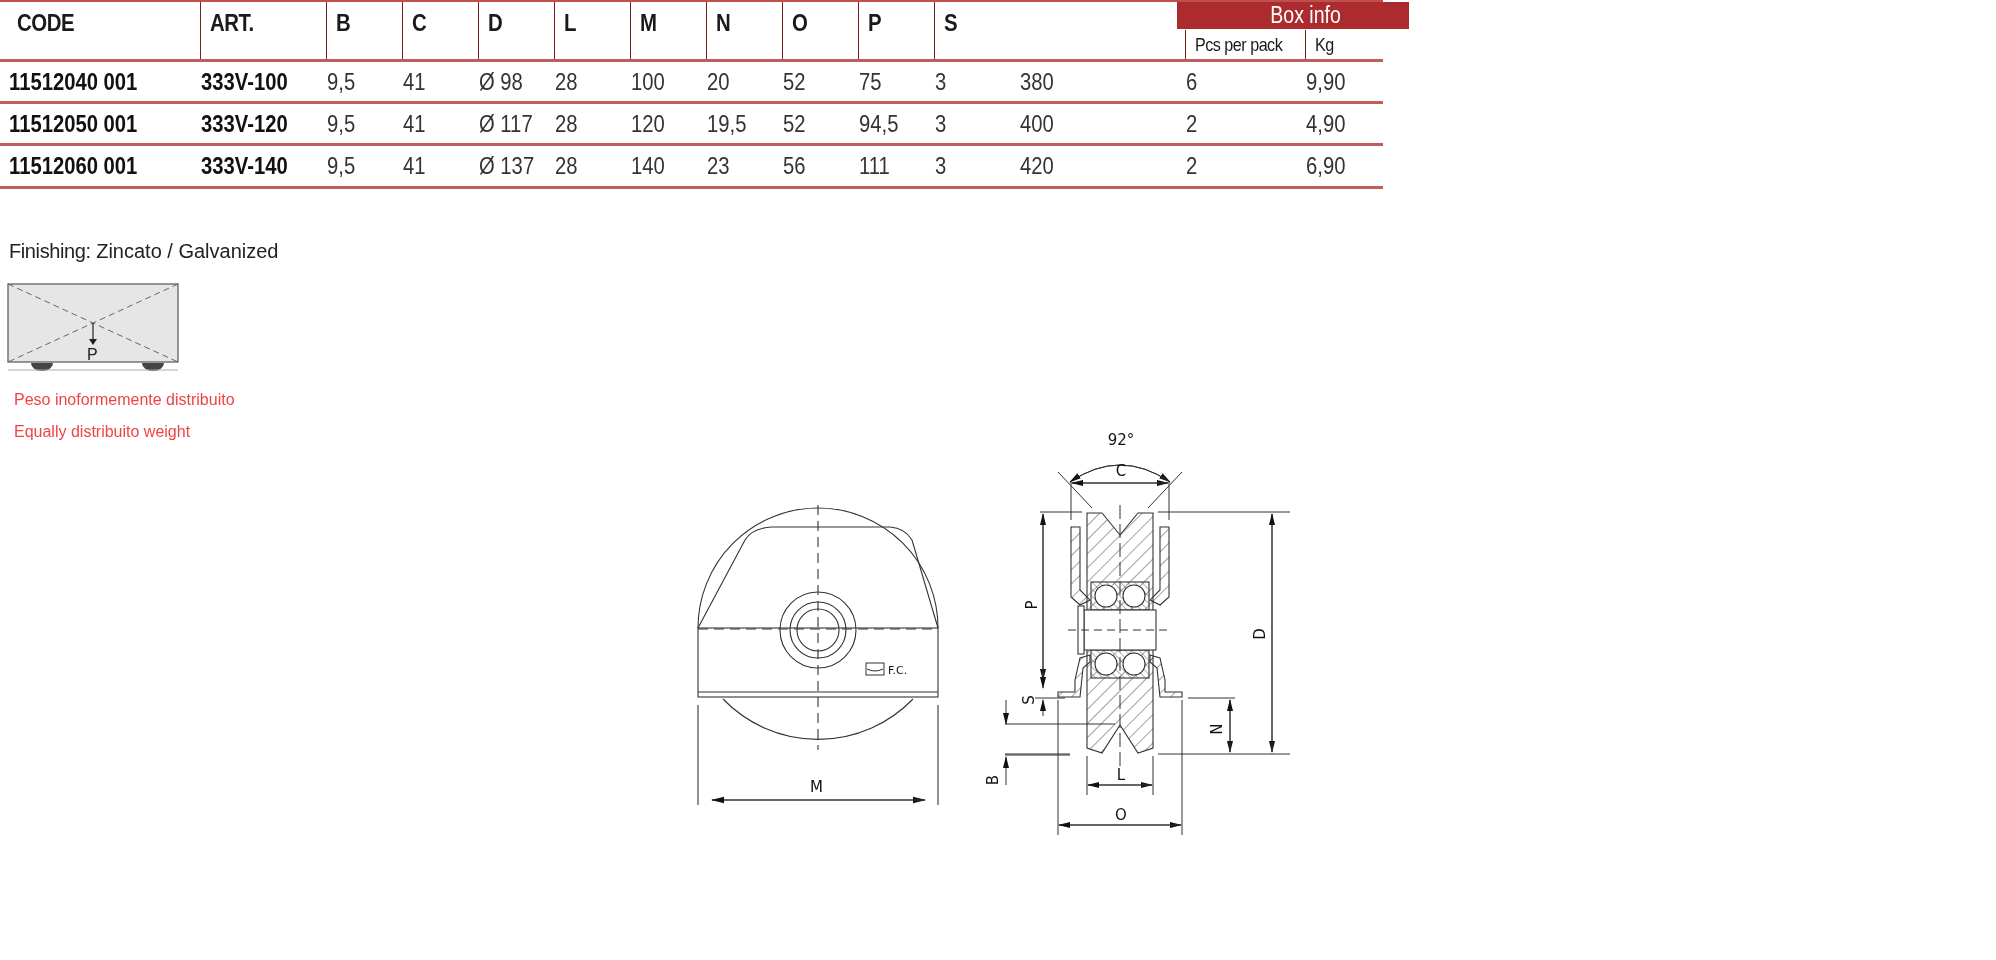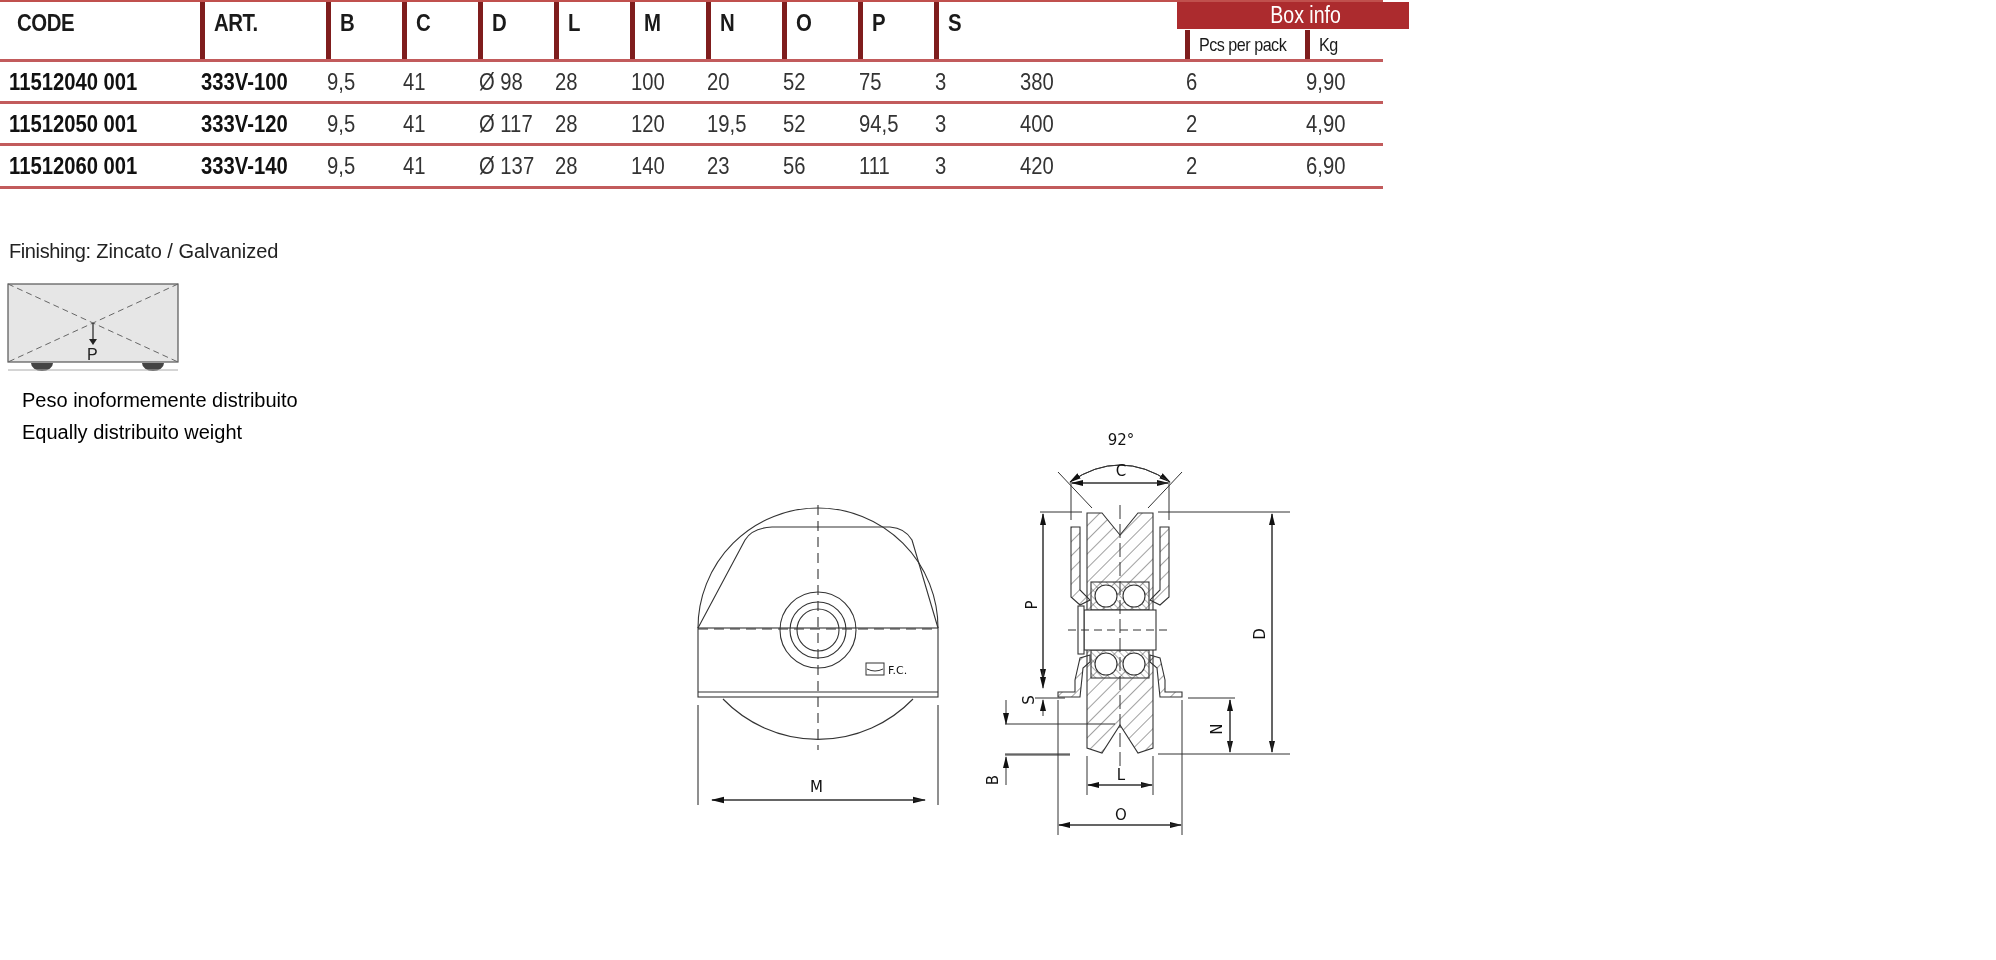--- a/index.html
+++ b/index.html
@@ -1,37 +1,37 @@
 <!DOCTYPE html>
 <html><head>
 <meta charset="utf-8">
 <style>
   html, body { margin:0; padding:0; background:#ffffff; }
   body { width:1996px; height:960px; position:relative; overflow:hidden;
          font-family:"Liberation Sans", sans-serif; color:#1a1a1a; }
   .tbl { position:absolute; left:0; top:0; width:1383px; }
   .tbl .topline { position:absolute; left:0; top:0; width:1383px; height:2px; background:#c0504d; }
   .hrow { position:absolute; left:8px; top:2px; height:58px; width:1383px;padding-left:48px; }
-  .hcell { position:absolute; top:0; height:58px; border-left:5px solid #7f1d1d; box-sizing:border-box; }
+  .hcell { position:absolute; top:0; height:58px; border-left:1px solid #7f1d1d; box-sizing:border-box; }
   .hcell:first-child { border-left:none; }
   .hcell .lbl { position:absolute; left:9px; top:7px; font-weight:bold; font-size:24px; letter-spacing:-0.5px;
                 transform:scaleX(0.85); transform-origin:left top; }
   .hcell .lbl2 { position:absolute; left:9px; font-size:19px; letter-spacing:-0.6px; transform:scaleX(0.85); transform-origin:left top; }
   .boxhead { position:absolute; left:1177px; top:2px; width:206px; height:27px; background:#ac2b2e; color:#fff;
              font-size:23px; text-align:center; line-height:27px;padding-left:26px; }
   .boxhead span { display:inline-block; transform:scaleX(0.85); }
   .redline { position:absolute; left:0; width:1383px; height:3px; background:#c25b5c; }
   .drow { position:absolute; left:0; height:40px; width:1383px; }
   .dcell { position:absolute; top:0; height:40px; line-height:40px; font-size:23px; color:#333; padding-left:9px; box-sizing:border-box; white-space:nowrap; }
   .dcell span { display:inline-block; transform:scaleX(0.88); transform-origin:left center; }
   .dcell.b { font-weight:bold; color:#111; }
   .finish { position:absolute; left:9px; top:240px; font-size:20px; color:#222; }
   .finish b { font-weight:normal; letter-spacing:-0.4px; }
   .loadicon { position:absolute; left:7px; top:283px; }
-  .weighttxt { position:absolute; left:22px; top:384px; font-size:20px; line-height:32px; color:#000000; }
+  .weighttxt { position:absolute; left:14px; top:384px; font-size:16px; line-height:32px; color:#ef4444; }
   .draw { position:absolute; left:0; top:0; }
   .lbl-dim { font-family:"DejaVu Sans", sans-serif; font-size:15px; fill:#111; }
 </style>
 </head>
 <body>
 
 <div class="tbl">
   <div class="topline"></div>
 
   <div class="hrow">

